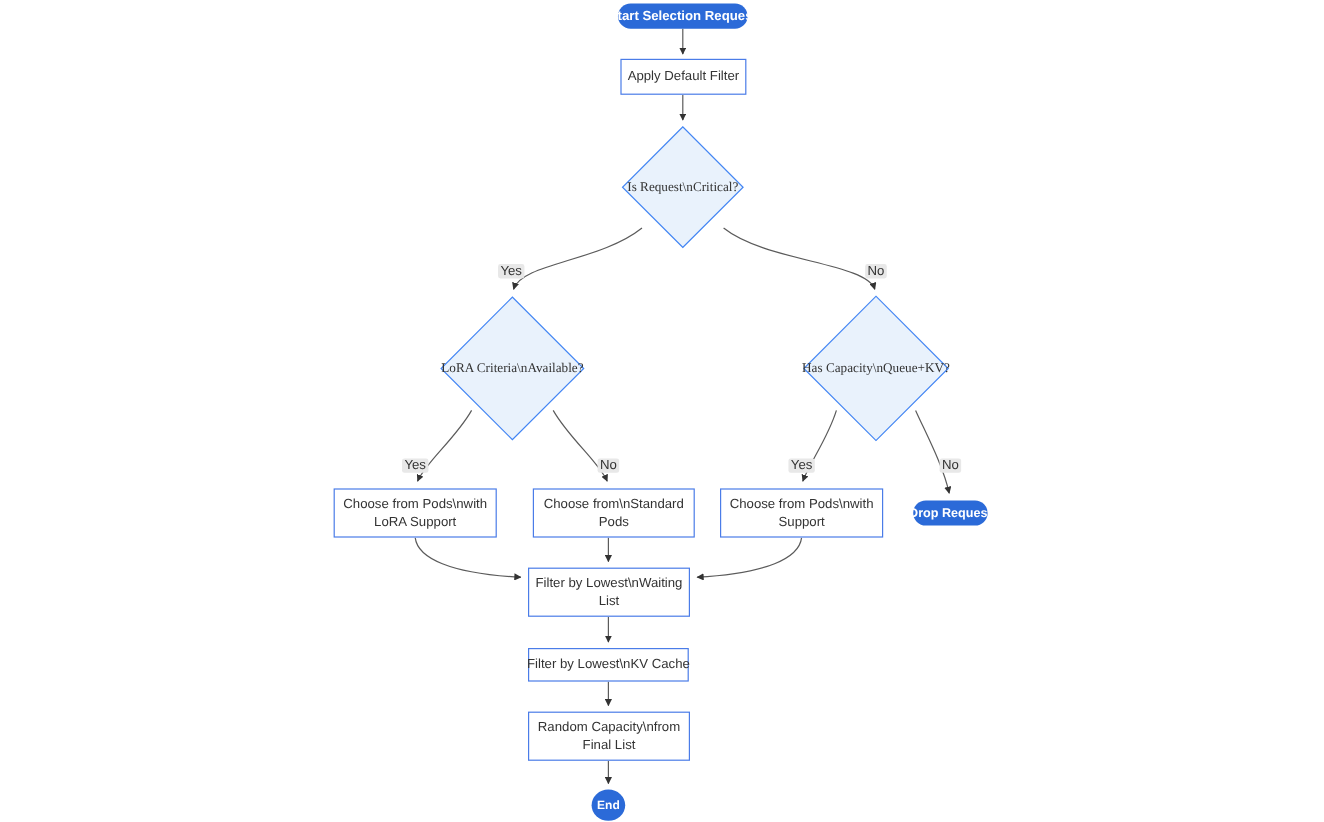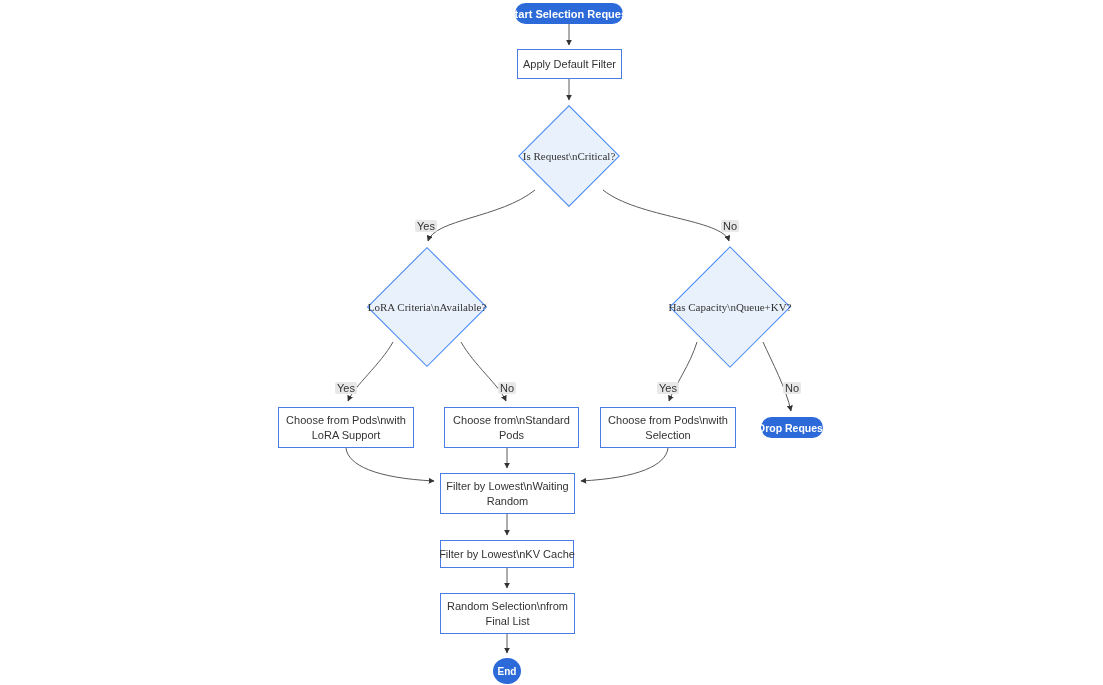--- a/index.html
+++ b/index.html
@@ -130,36 +130,36 @@
     <span class="ln">LoRA Support</span>
   </div>
 
   <div class="node process" style="left:444px; top:407px; width:135px; height:41px;">
     <span class="ln">Choose from\nStandard</span>
     <span class="ln">Pods</span>
   </div>
 
   <div class="node process" style="left:600px; top:407px; width:136px; height:41px;">
     <span class="ln">Choose from Pods\nwith</span>
-    <span class="ln">Selection</span>
+    <span class="ln">Support</span>
   </div>
 
   <div class="node pill" style="left:761px; top:417px; width:62px; height:21px; font-size:10.5px;">Drop Request</div>
 
   <div class="node process" style="left:440px; top:473px; width:135px; height:41px;">
     <span class="ln">Filter by Lowest\nWaiting</span>
-    <span class="ln">Random</span>
+    <span class="ln">List</span>
   </div>
 
   <div class="node process" style="left:440px; top:540px; width:134px; height:28px;">
     <span class="ln">Filter by Lowest\nKV Cache</span>
   </div>
 
   <div class="node process" style="left:440px; top:593px; width:135px; height:41px;">
-    <span class="ln">Random Selection\nfrom</span>
+    <span class="ln">Random Capacity\nfrom</span>
     <span class="ln">Final List</span>
   </div>
 
   <div class="node circle-end" style="left:493px; top:658px; width:28px; height:26px;">End</div>
 
   <span class="edge-label" style="left:426px; top:226px;">Yes</span>
   <span class="edge-label" style="left:730px; top:226px;">No</span>
   <span class="edge-label" style="left:346px; top:388px;">Yes</span>
   <span class="edge-label" style="left:507px; top:388px;">No</span>
   <span class="edge-label" style="left:668px; top:388px;">Yes</span>

